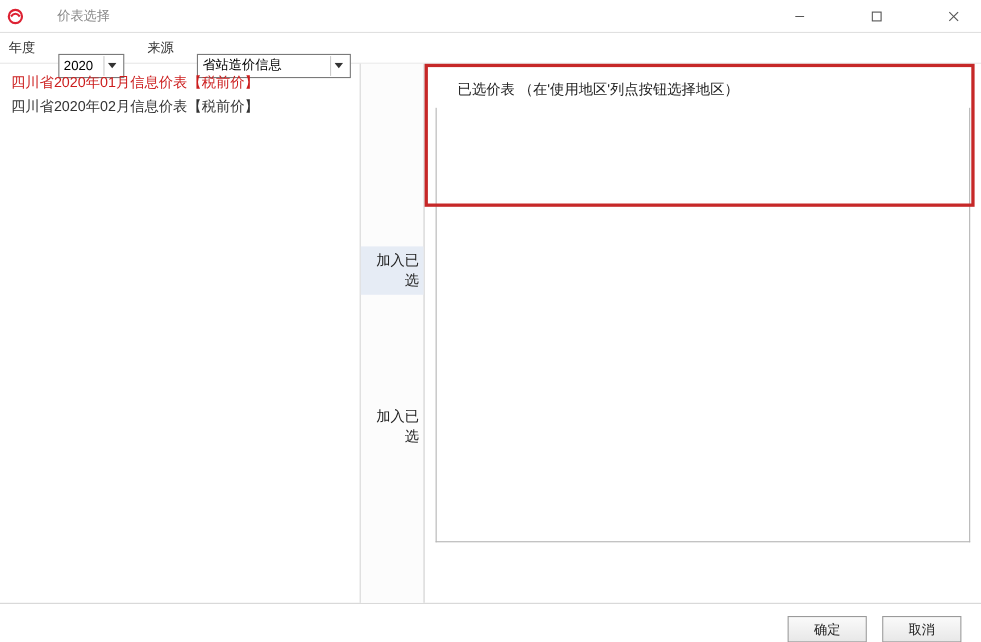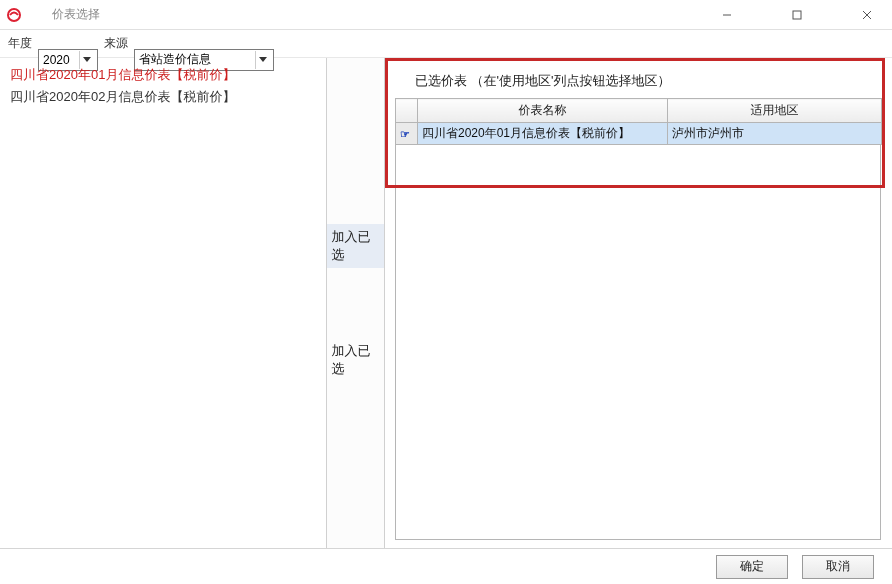--- a/index.html
+++ b/index.html
@@ -31,21 +31,21 @@
     width: 46px; height: 30px;
     display: flex; align-items: center; justify-content: center;
     color: #555;
   }
   .win-btn svg { width: 10px; height: 10px; }
 
   .filterbar {
     height: 28px;
     display: flex;
     align-items: center;
-    gap: 6px;
+    gap: 21px;
     padding: 2px 8px;
     border-bottom: 1px solid #e8e8e8;
   }
   .filterbar label { color: #333; font-size: 12px; }
   .select {
     display: flex; align-items: center;
     height: 22px;
     border: 1px solid #7a7a7a;
     background: #fff;
     padding: 0 4px;
@@ -88,22 +88,23 @@
     justify-content: center;
     gap: 70px;
     border-right: 1px solid #d0d0d0;
     background: #fcfcfc;
     position: relative;
   }
   .mid-label {
     font-size: 13px;
     color: #222;
     padding: 4px 4px;
-    text-align: left;
+    text-align: right;
     cursor: pointer;
+    margin-top: 28px;
   }
   .mid-label.active { background: #e6ecf5; }
 
   .right {
     flex: 1;
     position: relative;
     padding: 8px 10px 6px 10px;
   }
   .highlight-box {
     position: absolute;
@@ -152,21 +153,21 @@
     border-top: none;
     width: 486px;
     height: 395px;
     background: #fff;
   }
 
   .footer {
     height: 36px;
     display: flex;
     justify-content: flex-end;
-    align-items: center;
+    align-items: flex-end;
     gap: 14px;
     padding: 0 18px;
     border-top: 1px solid #d5d5d5;
   }
   .btn {
     min-width: 72px; height: 24px;
     border: 1px solid #9a9a9a;
     background: linear-gradient(#fafafa,#e8e8e8);
     font-size: 12px;
     color: #222;
@@ -233,41 +234,20 @@
     </div>
 
   <div class="middle">
     <div class="mid-label active">加入已选</div>
     <div class="mid-label">加入已选</div>
   </div>
 
   <div class="right">
     <div class="highlight-box"></div>
     <div class="sel-title">已选价表 （在'使用地区'列点按钮选择地区）</div>
-    <table class="table">
-      <colgroup>
-        <col class="col-marker">
-          <col class="col-name">
-          <col class="col-region">
-      </colgroup>
-      <thead>
-        <tr>
-          <th></th>
-          <th>价表名称</th>
-          <th>适用地区</th>
-        </tr>
-      </thead>
-      <tbody id="sel-tbody">
-          <tr class="row-selected">
-            <td class="marker"><span class="marker-icon">☞</span></td>
-            <td>四川省2020年01月信息价表【税前价】</td>
-            <td>泸州市泸州市</td>
-          </tr>
-        </tbody>
-    </table>
     <div class="table-body-fill"></div>
   </div>
 </div>
 
 <div class="footer">
   <div class="btn">确定</div>
   <div class="btn">取消</div>
 </div>
 
 </body></html>

